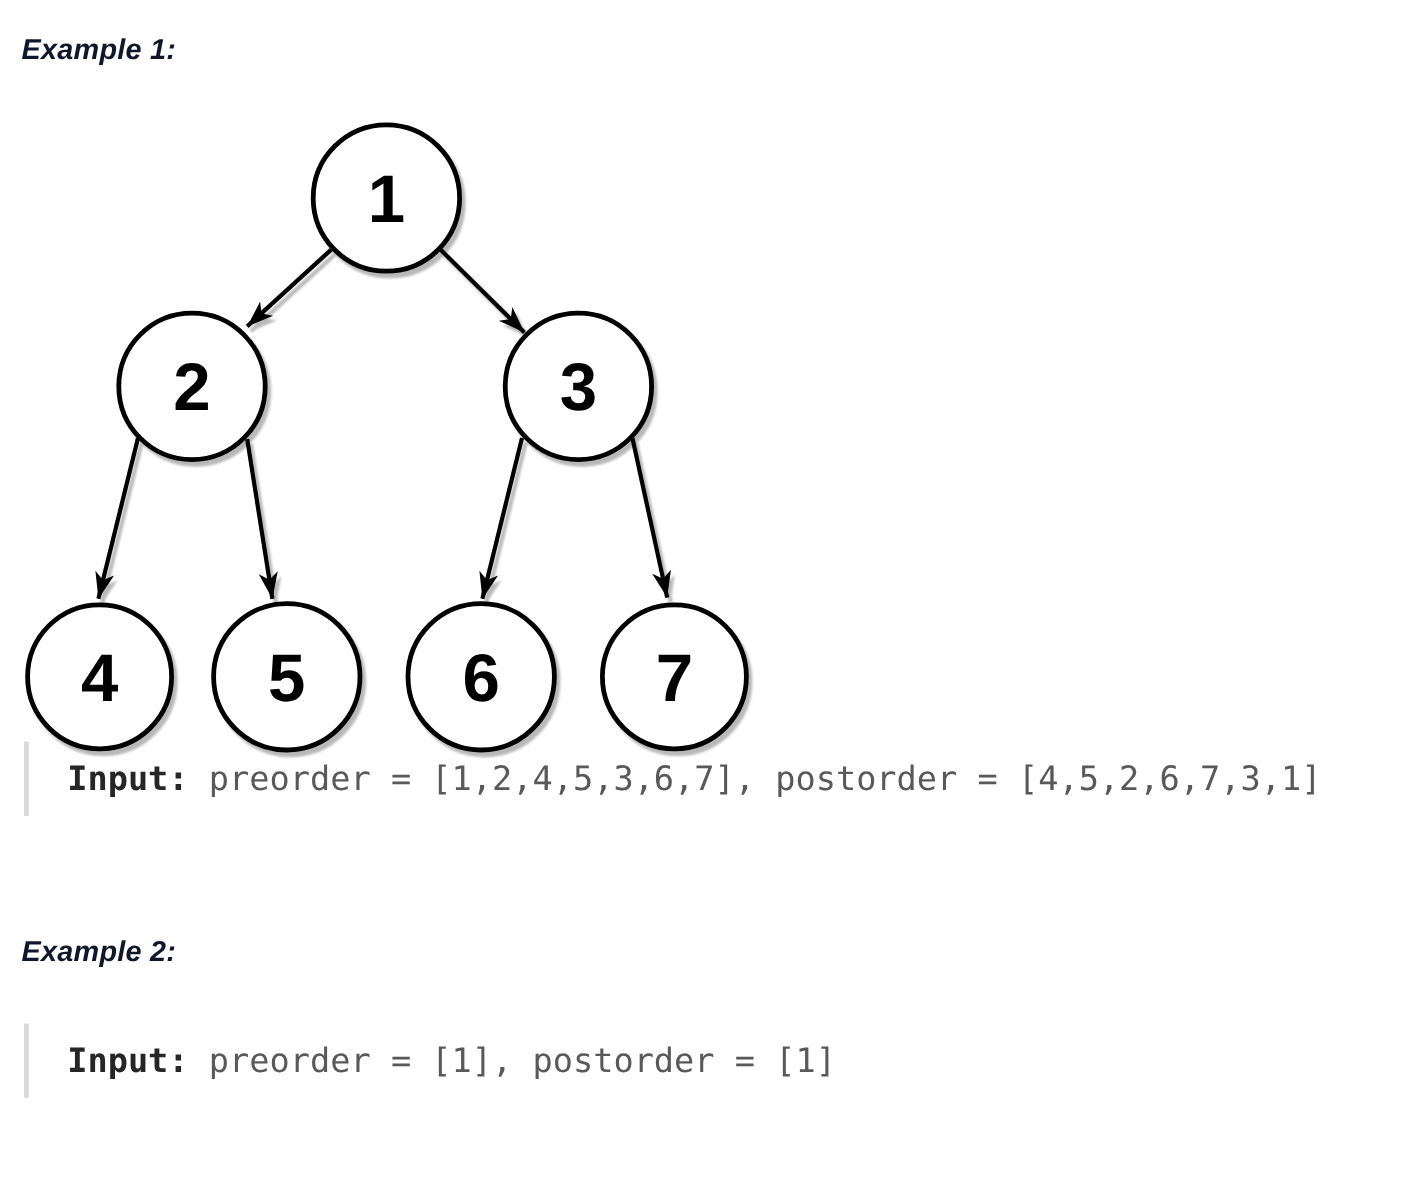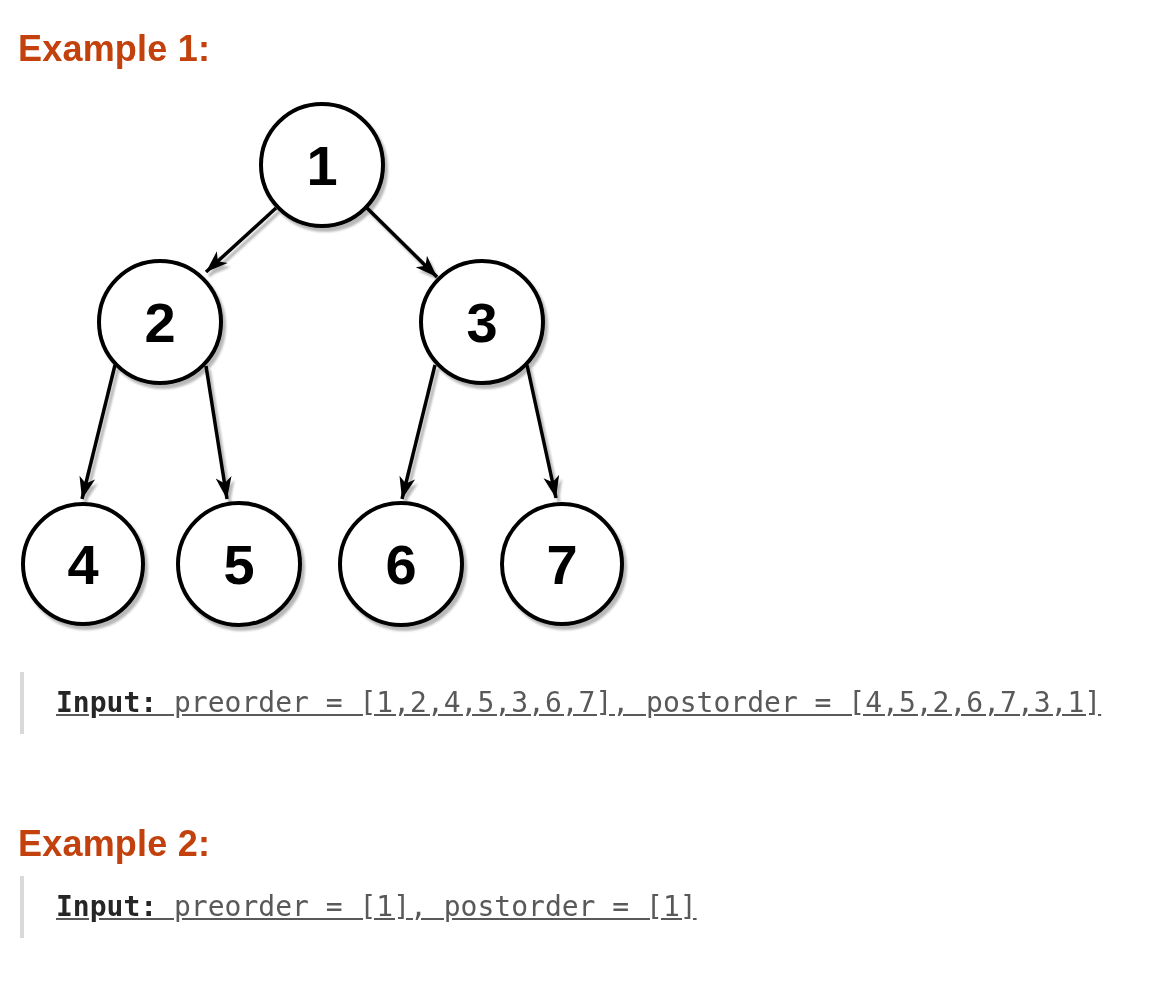--- a/index.html
+++ b/index.html
@@ -7,27 +7,28 @@
     position: relative;
     width: 1168px;
     height: 998px;
     background: #ffffff;
     overflow: hidden;
     font-family: "Liberation Sans", sans-serif;
   }
   .example-heading {
     position: absolute;
     left: 18px;
-    font-size: 36px;
+    font-size: 24px;
     font-weight: 700;
-    color: #c2410c;
+    color: #0f172a;
     letter-spacing: 0.2px;
+    font-style: italic;
   }
   .h-ex1 { top: 28px; }
-  .h-ex2 { top: 780px; margin-top: 43px; }
+  .h-ex2 { top: 780px; }
 
   svg.tree {
     position: absolute;
     left: 16px;
     top: 93px;
   }
   .tree-shadow {
     filter: drop-shadow(3px 4px 1px rgba(0,0,0,0.28));
   }
   .tree circle {
@@ -51,22 +52,22 @@
     position: absolute;
     left: 20px;
     border-left: 4px solid #d9d9d9;
     padding: 10px 0 10px 32px;
     font-family: "DejaVu Sans Mono", "Liberation Mono", monospace;
     font-size: 28px;
     line-height: 42px;
     color: #595959;
     white-space: pre;
   }
-  .code1 { top: 672px; width: 1110px; text-decoration: underline; }
-  .code2 { top: 876px; width: 1110px; text-decoration: underline; }
+  .code1 { top: 618px; width: 1110px; }
+  .code2 { top: 853px; width: 1110px; }
   .codeblock .lbl {
     font-weight: 700;
     color: #262626;
   }
 </style>
 </head>
 <body>
 
 <div class="example-heading h-ex1">Example 1:</div>
 

